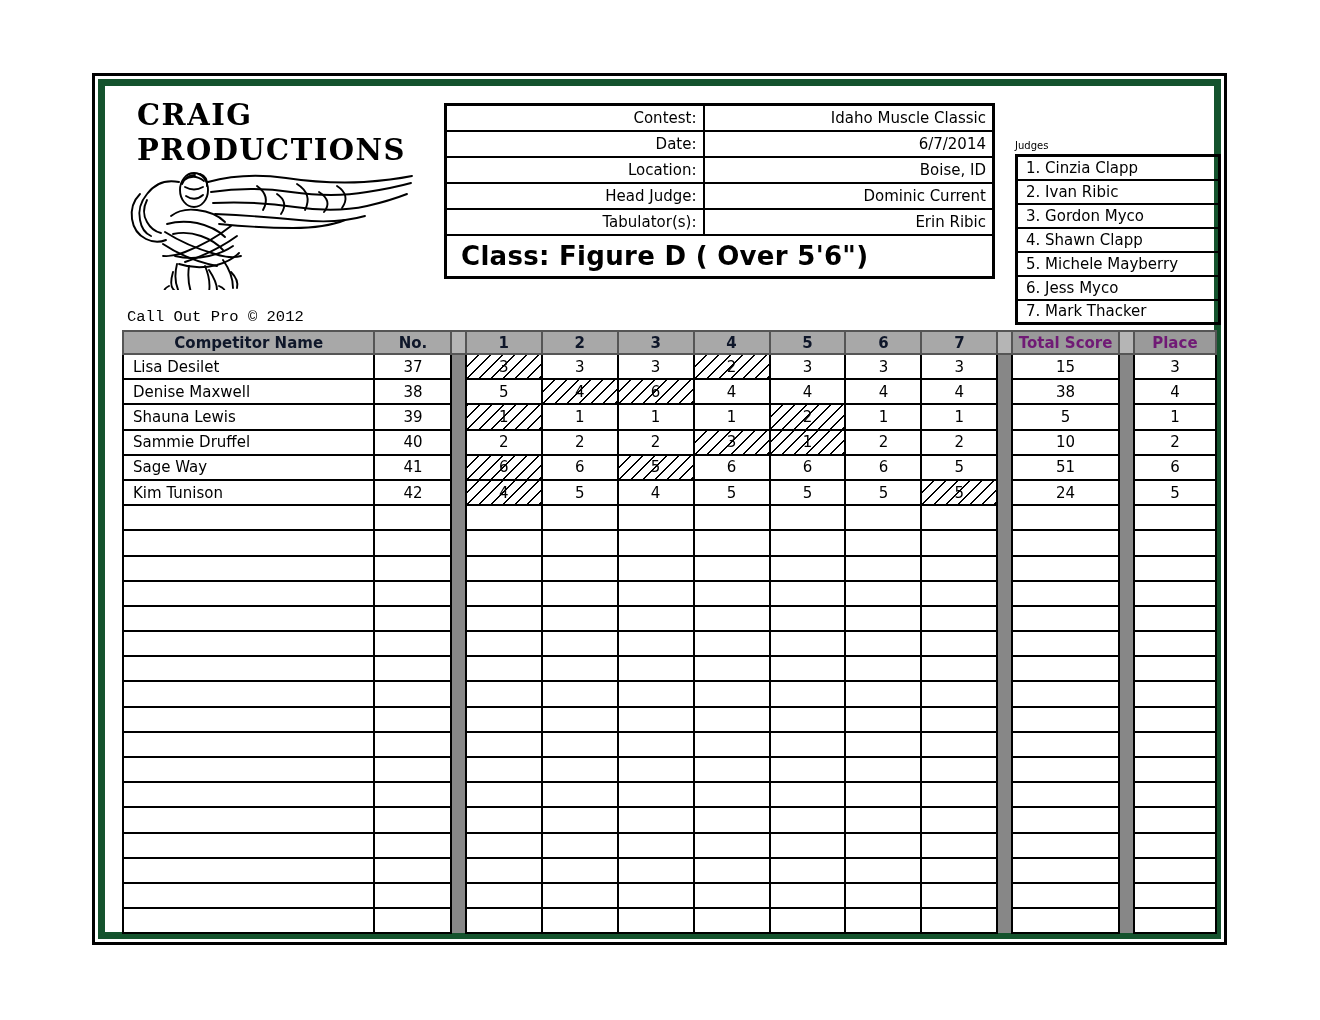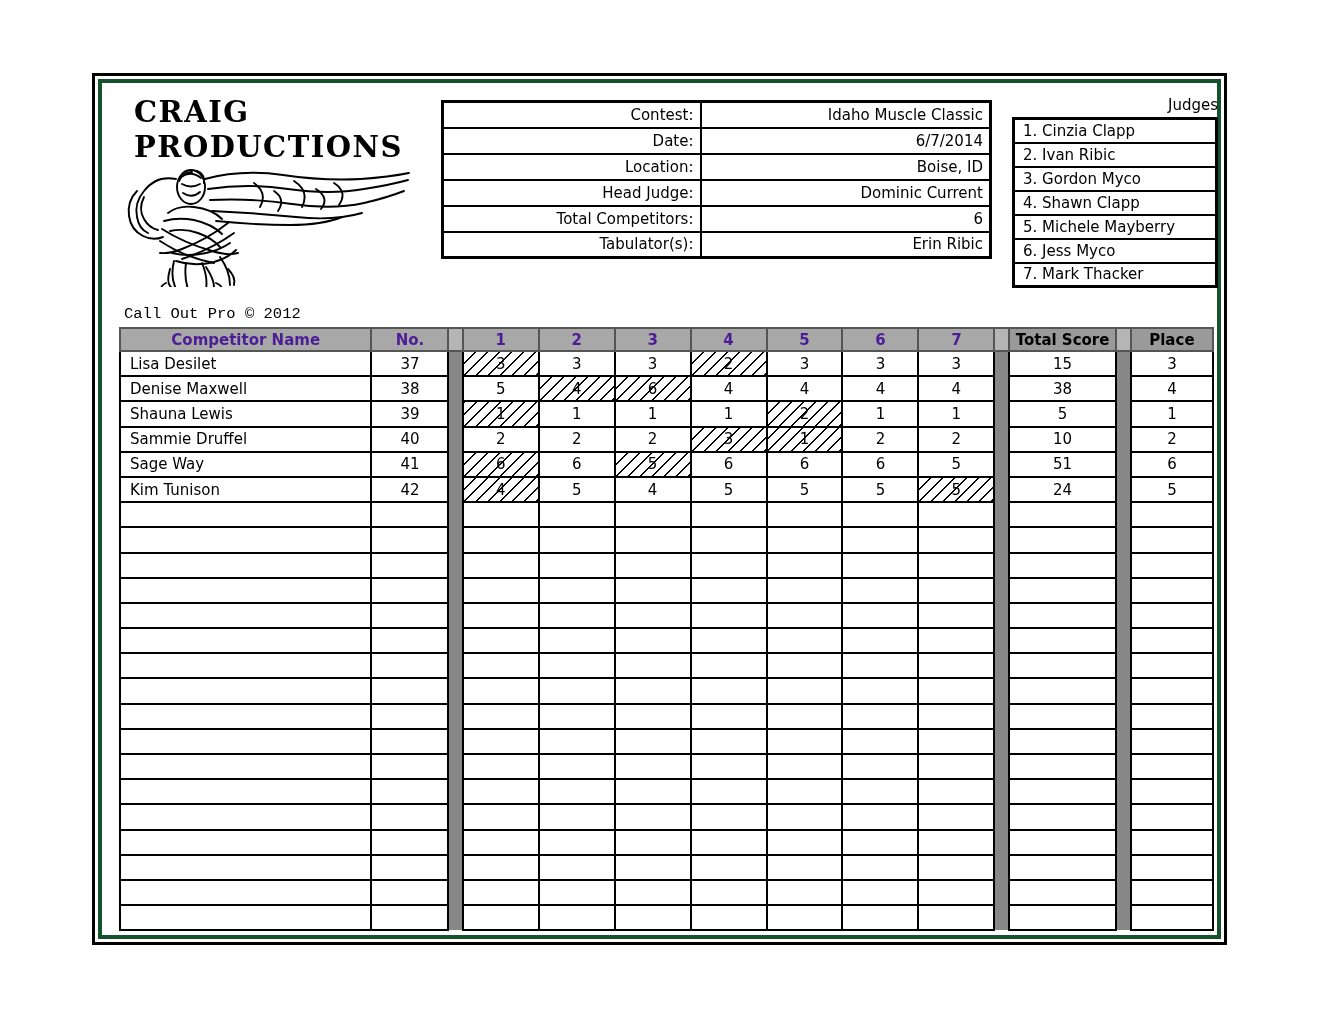--- a/index.html
+++ b/index.html
@@ -21,21 +21,21 @@
     top: 73px;
     width: 1135px;
     height: 872px;
     border: 3px solid #000;
     box-sizing: border-box;
     background: #fff;
   }
   #sheet-inner {
     position: absolute;
     left: 3px; top: 3px; right: 3px; bottom: 3px;
-    border: 4px solid #14532d;
+    border: 7px solid #14532d;
     box-sizing: border-box;
   }
 
   
   #header-zone {
     position: absolute;
     left: 0; top: 0;
     width: 1129px;
     height: 240px;
   }
@@ -111,24 +111,25 @@
   }
 
   
   #judges-block {
     position: absolute;
     left: 910px;
     top: 13px;
     width: 206px;
   }
   #judges-title {
-    text-align: right;
-    font-size: 15px;
+    text-align: left;
+    font-size: 10px;
     color: #000;
     margin-bottom: 3px;
+    margin-top: 41px;
   }
   #judges-table {
     width: 206px;
     border: 3px solid #000;
     border-collapse: collapse;
     box-sizing: border-box;
   }
   #judges-table td {
     border: 2px solid #000;
     height: 24px;
@@ -148,29 +149,29 @@
     table-layout: fixed;
   }
   #score-grid th, #score-grid td {
     border: 2px solid #000;
     box-sizing: border-box;
     padding: 0;
   }
   #score-grid thead th {
     height: 23px;
     background: #a8a8a8;
-    color: #4c1d95;
+    color: #0f172a;
     font-size: 15px;
     font-weight: bold;
     text-align: center;
     border: 2px solid #555;
   }
   #score-grid thead th.dark-hdr {
     background: #9a9a9a;
-    color: #000000;
+    color: #701a75;
   }
   #score-grid thead th.spacer-hdr {
     background: #b5b5b5;
     border-left: 0;
     border-right: 0;
   }
   #score-grid tbody td {
     height: 25.2px;
     font-size: 15px;
     color: #000;
@@ -274,26 +275,25 @@
           </tr>
           <tr>
             <td class="lbl">Location:</td>
             <td class="val">Boise, ID</td>
           </tr>
           <tr>
             <td class="lbl">Head Judge:</td>
             <td class="val">Dominic Current</td>
           </tr>
           <tr>
-            <td class="lbl">Total Competitors:</td>
-            <td class="val">6</td>
-          </tr>
-          <tr>
             <td class="lbl">Tabulator(s):</td>
             <td class="val">Erin Ribic</td>
+          </tr>
+          <tr>
+            <td class="classrow" colspan="2">Class:  Figure D ( Over 5'6")</td>
           </tr>
         </tbody>
       </table>
 
       <div id="judges-block">
         <div id="judges-title">Judges</div>
         <table id="judges-table">
           <tbody>
             <tr>
                 <td>1.  Cinzia Clapp</td>

